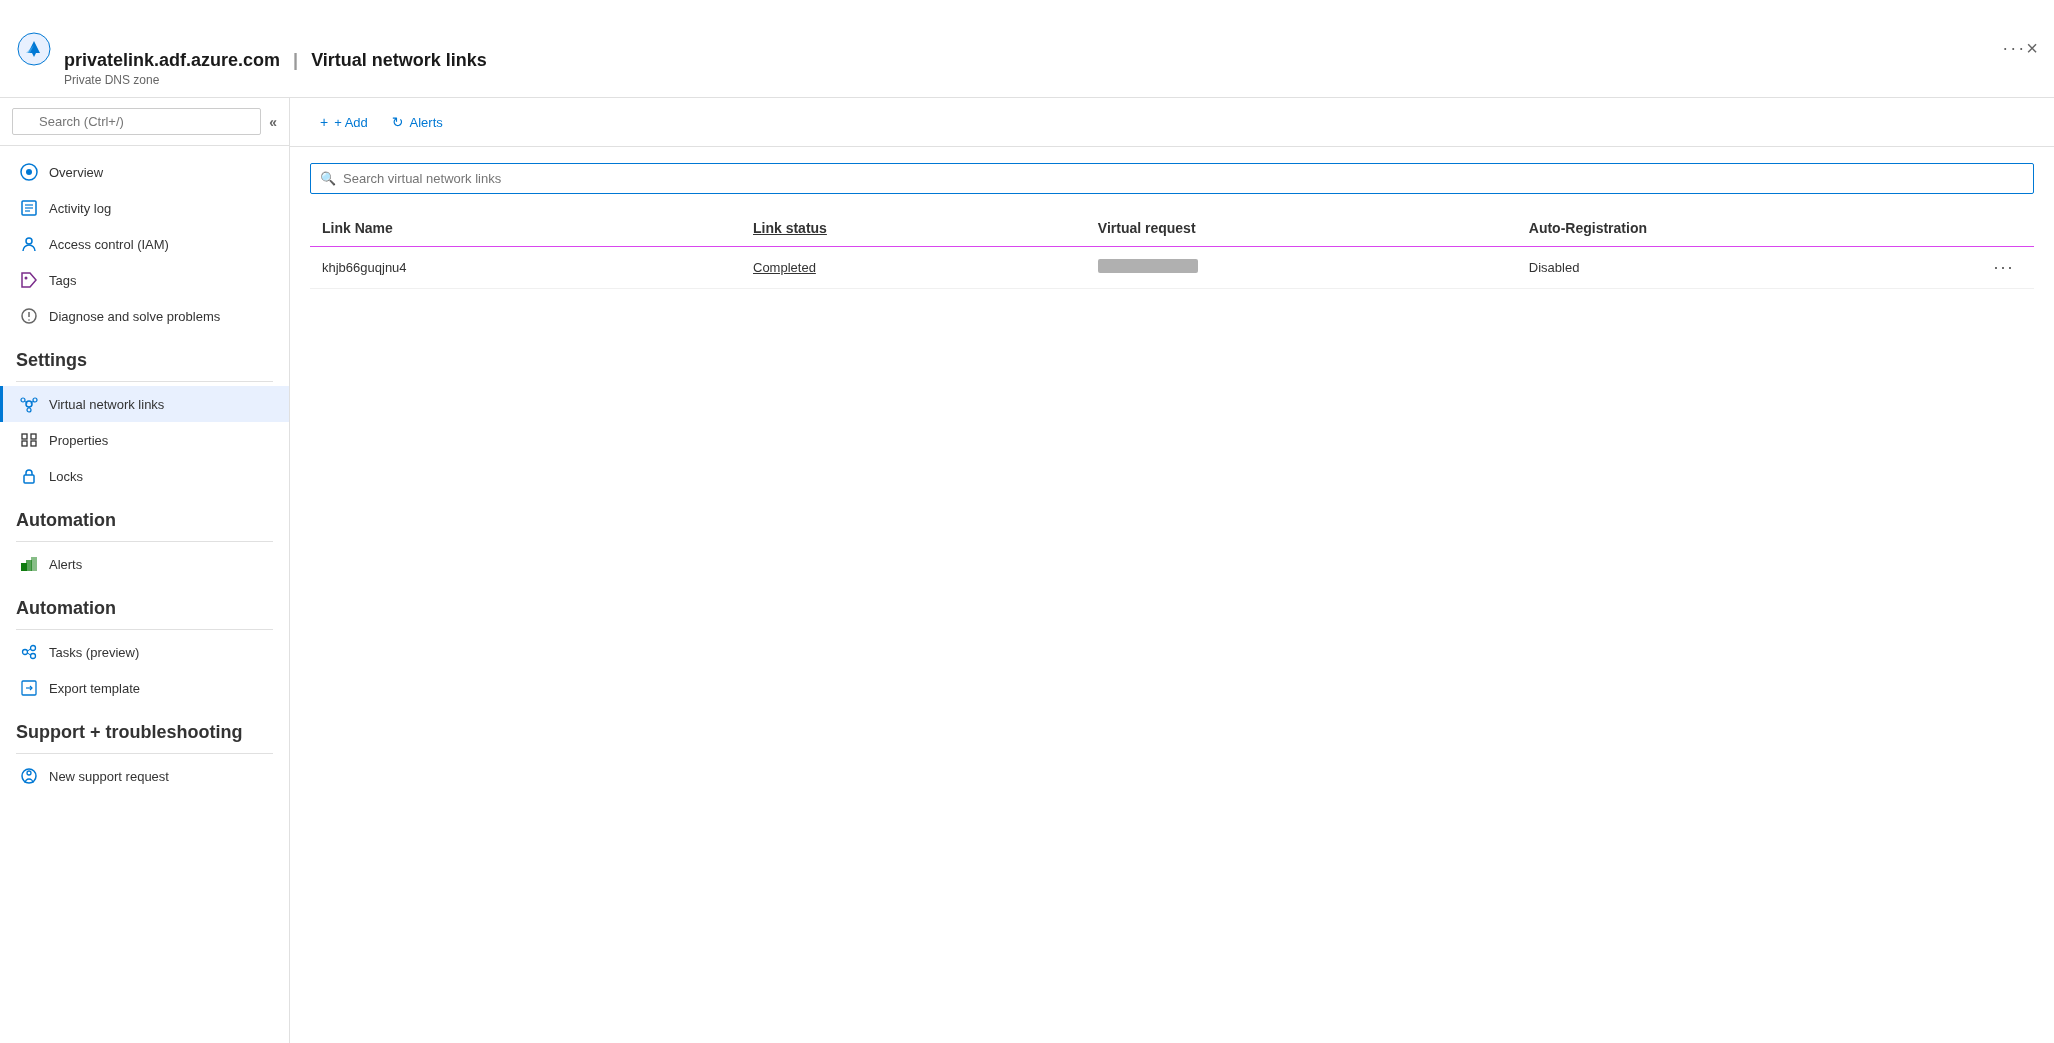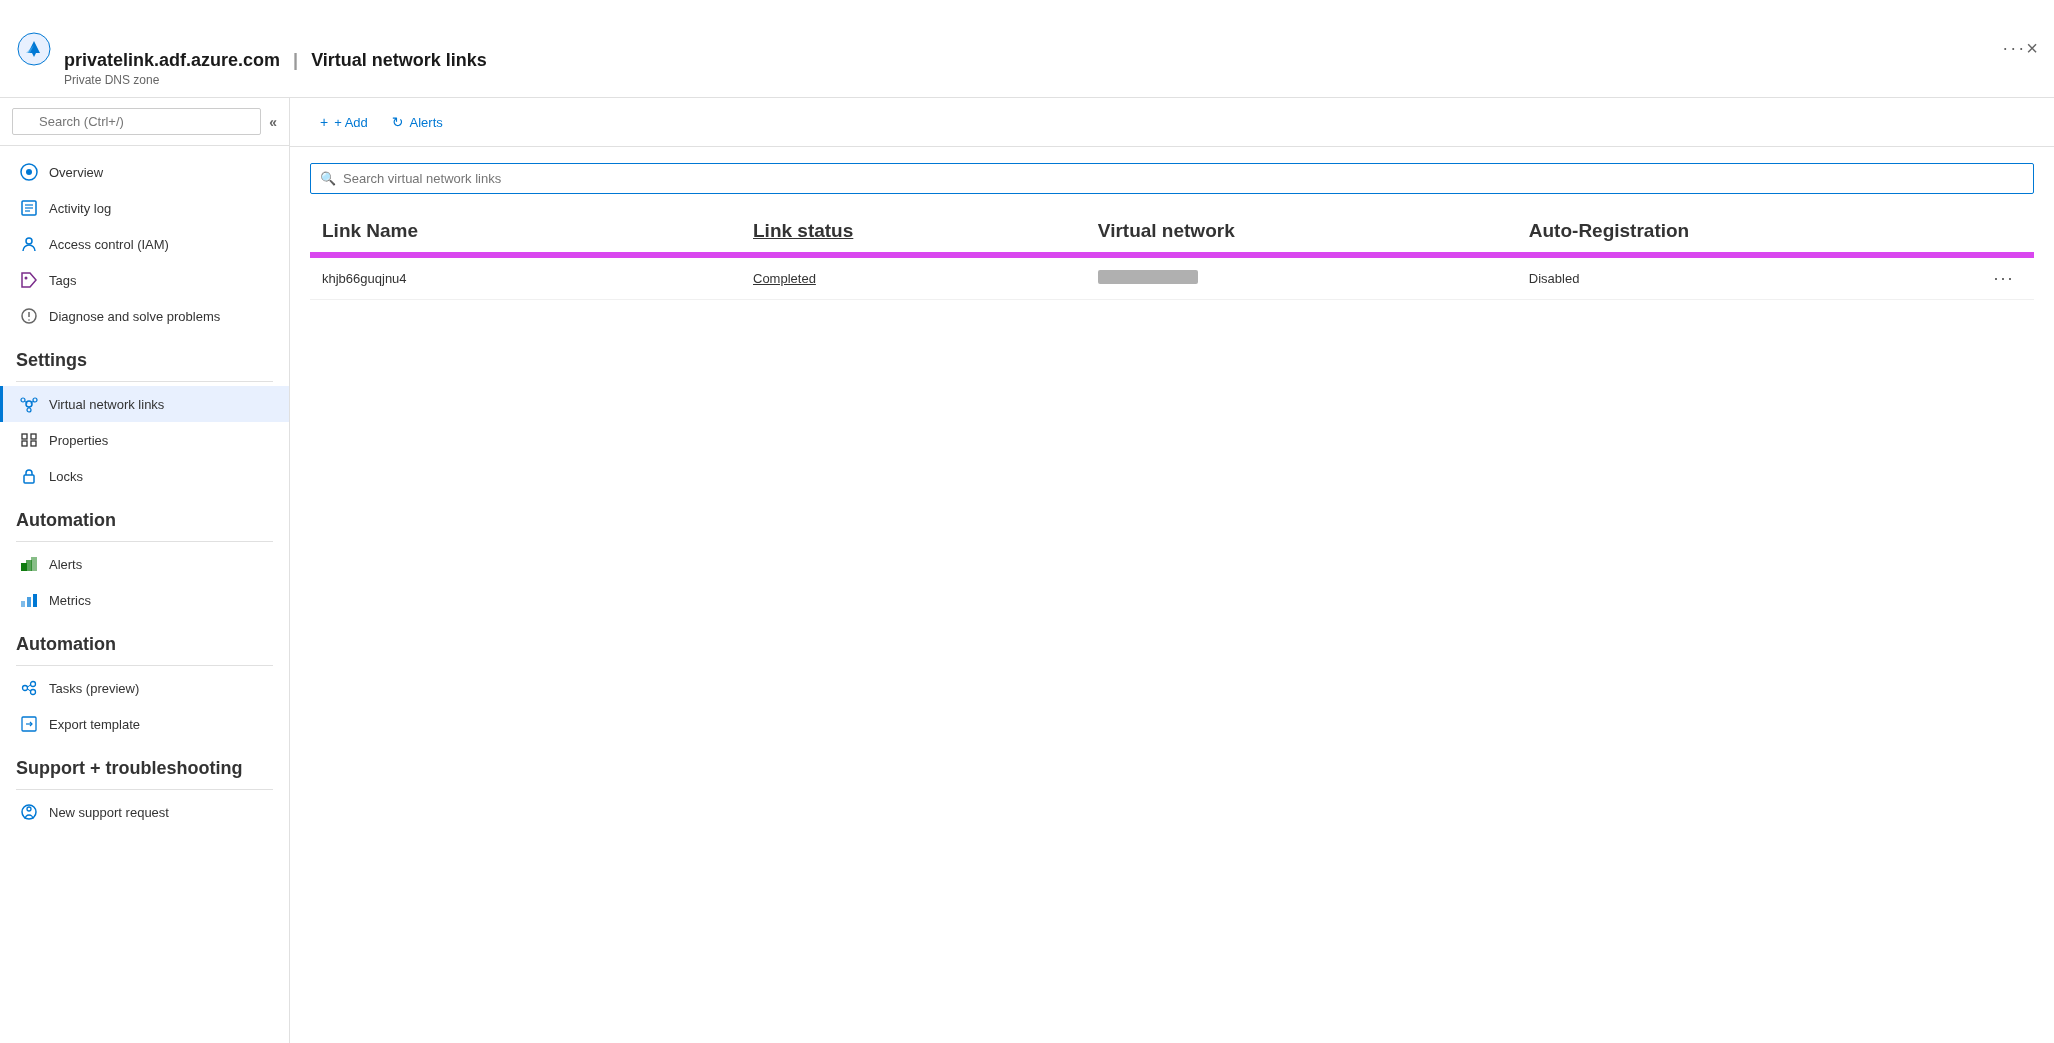--- a/index.html
+++ b/index.html
@@ -45,21 +45,21 @@
 
     .content { padding: 16px 20px; flex: 1; }
     .search-bar-wrap { margin-bottom: 16px; }
     .search-bar { width: 100%; border: 1.5px solid #0078d4; border-radius: 2px; padding: 7px 12px 7px 32px; font-size: 13px; outline: none; color: #333; }
     .search-bar-container { position: relative; display: flex; align-items: center; }
     .search-bar-container .search-icon { position: absolute; left: 10px; color: #666; pointer-events: none; font-size: 13px; }
 
     
     .table { width: 100%; border-collapse: collapse; }
     .table thead tr { border-bottom: 1px solid #e0e0e0; }
-    .table th { text-align: left; padding: 10px 12px; font-size: 19px; font-weight: 600; color: #333; border-bottom: 6px solid #d946ef; }
+    .table th { text-align: left; padding: 10px 12px; font-size: 14px; font-weight: 600; color: #333; border-bottom: 1px solid #d946ef; }
     .table td { padding: 10px 12px; font-size: 13px; color: #333; border-bottom: 1px solid #f0f0f0; vertical-align: middle; }
 
     .col-link-name { width: 25%; }
     .col-link-status { width: 20%; text-decoration: underline; }
     .col-virtual-network { width: 25%; }
     .col-auto-reg { width: 25%; }
     .col-actions { width: 5%; text-align: right; }
 
     .redacted-bar { display: inline-block; width: 100px; height: 14px; background: #b0b0b0; border-radius: 2px; }
 
@@ -209,30 +209,20 @@
         <div class="sidebar-item">
           <span class="item-icon icon-alerts">
             <svg width="18" height="18" viewBox="0 0 18 18">
                 <rect x="1" y="8" width="6" height="8" fill="#107c10"></rect>
                 <rect x="6" y="5" width="6" height="11" fill="#107c10" opacity="0.7"></rect>
                 <rect x="11" y="2" width="6" height="14" fill="#107c10" opacity="0.5"></rect>
               </svg>
           </span>
           <span class="item-label">Alerts</span>
         </div>
-        <div class="sidebar-item">
-          <span class="item-icon icon-metrics">
-            <svg width="18" height="18" viewBox="0 0 18 18">
-                <rect x="1" y="10" width="4" height="6" fill="#0078d4" opacity="0.5"></rect>
-                <rect x="7" y="6" width="4" height="10" fill="#0078d4" opacity="0.7"></rect>
-                <rect x="13" y="3" width="4" height="13" fill="#0078d4"></rect>
-              </svg>
-          </span>
-          <span class="item-label">Metrics</span>
-        </div>
 
         <div class="sidebar-section-header">Automation</div>
         <hr class="sidebar-divider">
         <div class="sidebar-item">
           <span class="item-icon icon-tasks">
             <svg width="18" height="18" viewBox="0 0 18 18">
                 <circle cx="5" cy="9" r="2.5" fill="none" stroke="#0078d4" stroke-width="1.3"></circle>
                 <circle cx="13" cy="5" r="2.5" fill="none" stroke="#0078d4" stroke-width="1.3"></circle>
                 <circle cx="13" cy="13" r="2.5" fill="none" stroke="#0078d4" stroke-width="1.3"></circle>
                 <line x1="7.5" y1="8" x2="10.5" y2="6" stroke="#0078d4" stroke-width="1"></line>
@@ -287,21 +277,21 @@
             <span class="search-icon">🔍</span>
             <input type="text" class="search-bar" placeholder="Search virtual network links" style="">
           </div>
         </div>
 
         <table class="table">
           <thead>
             <tr>
               <th class="col-link-name">Link Name</th>
               <th class="col-link-status">Link status</th>
-              <th class="col-virtual-network">Virtual network</th>
+              <th class="col-virtual-network">Virtual request</th>
               <th class="col-auto-reg">Auto-Registration</th>
               <th class="col-actions"></th>
             </tr>
           </thead>
           <tbody>
             <tr>
               <td class="col-link-name">khjb66guqjnu4</td>
               <td class="col-link-status">Completed</td>
               <td class="col-virtual-network">
                 <span class="redacted-bar"></span>

